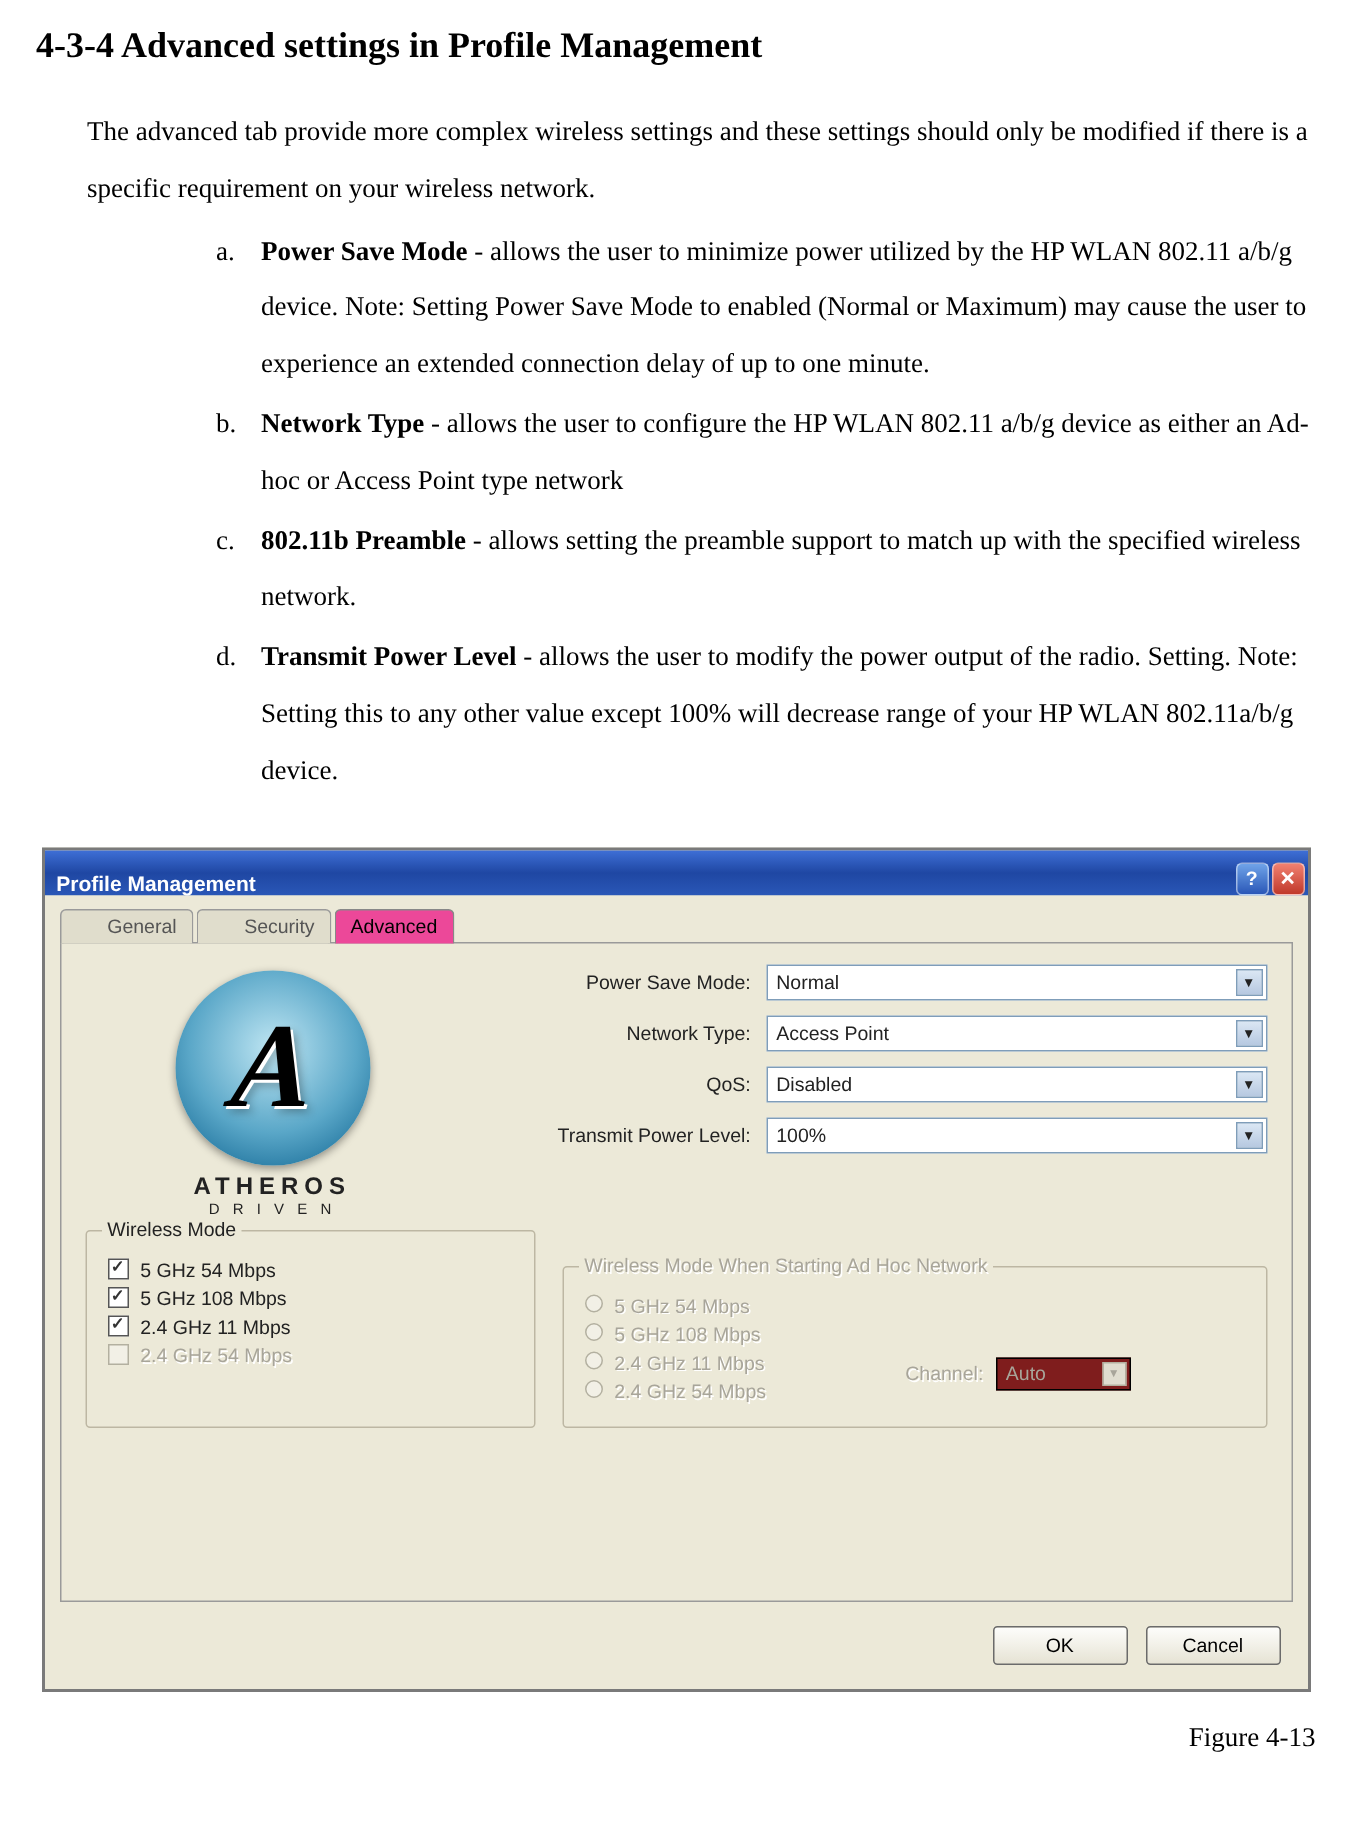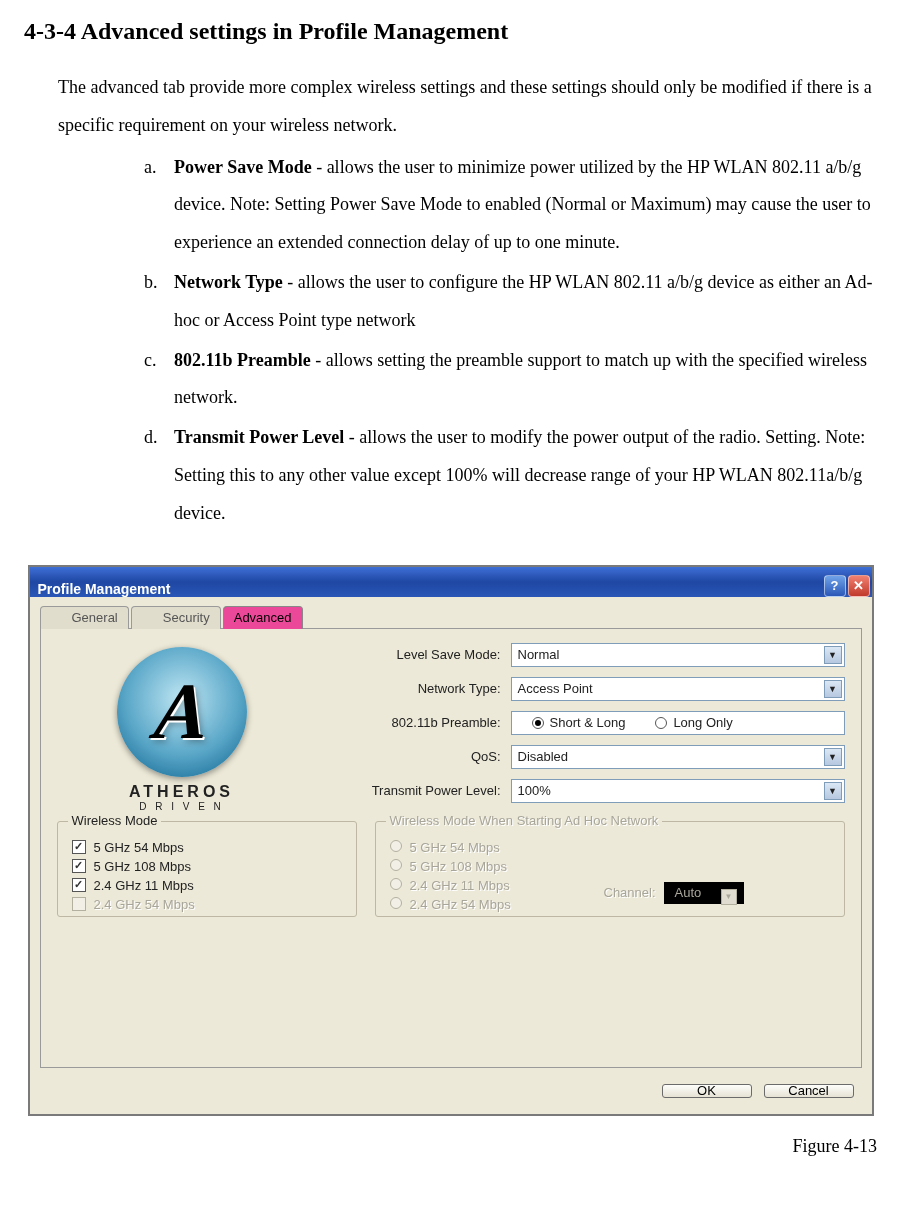--- a/index.html
+++ b/index.html
@@ -212,64 +212,64 @@
     content:""; width:6px; height:6px; background:#000; border-radius:50%;
   }
 
   .groups-row {
     display: flex;
     margin-top: 8px;
   }
   .fieldset {
     border: 1px solid #bdb7a3;
     border-radius: 3px;
-    padding: 14px 14px 0 14px;
+    padding: 14px 14px 12px 14px;
     position: relative;
   }
   .fieldset .legend {
     position: absolute;
     top: -9px;
     left: 10px;
     background: #ece9d8;
     padding: 0 4px;
     font-size: 13px;
   }
   .fs-left { width: 300px; margin-right: 18px; }
-  .fs-right { flex: 1; }
+  .fs-right { flex: 1; margin-top: 24px; }
   .fs-right .legend, .fs-right .opt, .fs-right .channel-label { color:#a8a59a; }
 
   .check-row, .radio-row {
     display: flex; gap: 8px; margin: 4px 0;
   }
   .checkbox {
     width: 14px; height: 14px; border: 1px solid #555; background: #fff;
     display:inline-flex; align-items:center; justify-content:center; font-size:11px; line-height:1;
   }
   .checkbox.checked::after { content:"✓"; color:#333; font-weight:bold; }
   .disabled-text { color:#a8a59a; text-shadow: 1px 1px 0 #fff; }
   .disabled-box { border-color:#b3b0a0; color:#b3b0a0; background:#f2f0e6; }
 
   .adhoc-inner { display:flex; }
   .adhoc-opts { width: 210px; }
   .adhoc-side { display:flex; align-items:center; gap:8px; margin-left: 4px; margin-top: 34px;}
   .side-label { color:#a8a59a; text-shadow:1px 1px 0 #fff; }
   .side-combo {
-    width: 80px; height: 22px; border:5px solid #000000; background:#000000;
+    width: 90px; height: 22px; border:1px solid #000000; background:#7f1d1d;
     display:flex; align-items:center; padding:0 6px; color:#a8a59a; position:relative;
   }
   .side-combo .chev {
     position:absolute; right:2px; top:2px; width:16px;height:16px;
     background:#e0ddd0;border:1px solid #b3b0a0; display:flex;align-items:center;justify-content:center;font-size:8px;
   }
 
   .button-row {
     display:flex; justify-content:flex-end; gap:12px; margin-top: 10px; padding: 6px 8px;
   }
   .win-btn {
-    min-width: 90px; height: 14px; border: 1px solid #6b6b6b; border-radius: 3px;
+    min-width: 90px; height: 26px; border: 1px solid #6b6b6b; border-radius: 3px;
     background: linear-gradient(#fdfdfb,#e6e3d4);
     display:flex; align-items:center; justify-content:center;
     font-family: Tahoma, Arial, sans-serif; font-size: 13px; color:#000;
   }
 </style>
 </head>
 <body>
 
 <h2 class="section-title">4-3-4 Advanced settings in Profile Management</h2>
 
@@ -313,44 +313,31 @@
         <div class="logo-col">
           <div class="logo-circle">
             <span class="logo-a">A</span>
           </div>
           <div class="logo-text">ATHEROS</div>
           <div class="logo-sub">D R I V E N</div>
         </div>
 
         <div class="fields-col">
           <div class="field-row">
-            <div class="field-label">Level Save Mode:</div>
+            <div class="field-label">Power Save Mode:</div>
             <div class="combo">
               <span>Normal</span>
               <span class="chev">▼</span>
             </div>
           </div>
           <div class="field-row">
             <div class="field-label">Network Type:</div>
             <div class="combo">
               <span>Access Point</span>
               <span class="chev">▼</span>
-            </div>
-          </div>
-          <div class="field-row">
-            <div class="field-label">802.11b Preamble:</div>
-            <div class="radio-box">
-              <span class="radio-item">
-                <span class="radio checked"></span>
-                <span>Short &amp; Long</span>
-              </span>
-              <span class="radio-item">
-                <span class="radio"></span>
-                <span>Long Only</span>
-              </span>
             </div>
           </div>
           <div class="field-row">
             <div class="field-label">QoS:</div>
             <div class="combo">
               <span>Disabled</span>
               <span class="chev">▼</span>
             </div>
           </div>
           <div class="field-row">

